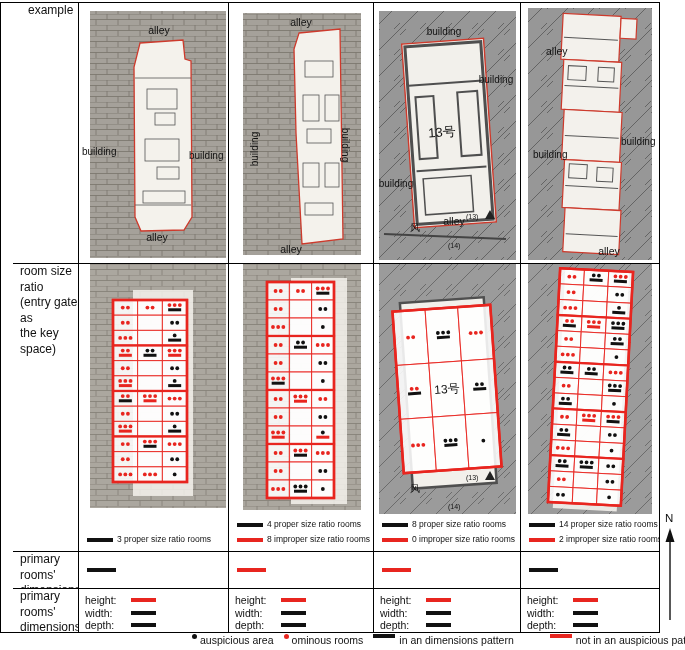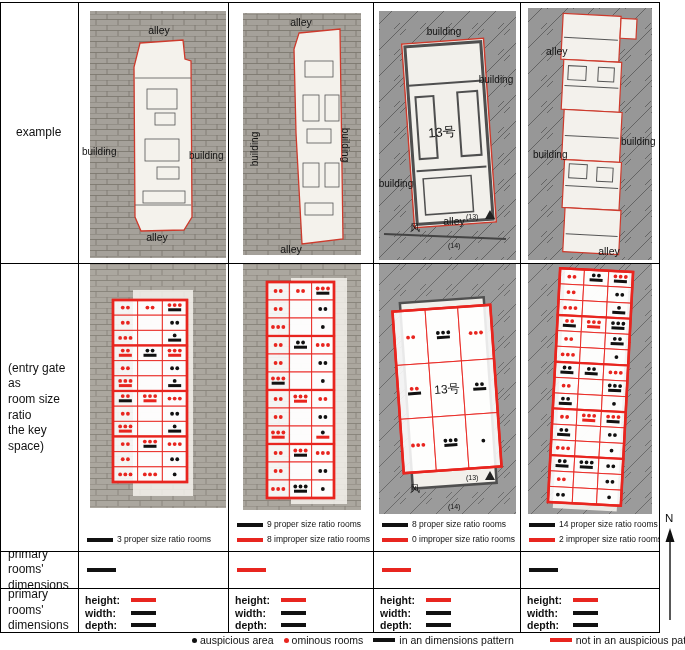--- a/index.html
+++ b/index.html
@@ -7,43 +7,43 @@
   .figure { position:relative; width:685px; height:650px; background:#fff; overflow:hidden; }
 
   .tbl { position:absolute; left:0; top:2px; width:660px; display:grid;
          grid-template-columns:78px 150px 145px 147px 138px;
          grid-template-rows:261px 288px 37px 43px;
          border:1px solid #000; background:#fff; }
   .cell { border-right:1px solid #000; border-bottom:1px solid #000; position:relative; overflow:hidden; background:#fff; }
   .cell.lc { border-right:none; }
   .cell.lr { border-bottom:none; }
 
-  .rowlabel { display:flex; flex-direction:column; justify-content:center; font-size:12px; line-height:1.3; padding-left:7px; }
+  .rowlabel { display:flex; flex-direction:column; font-size:12px; line-height:1.3; padding-left:7px;margin-left:12px; }
   .rowlabel.example { padding-left:15px; }
   .rowlabel.small { font-size:12px; }
 
   svg { display:block; }
   svg text { font-family:"Liberation Sans", sans-serif; fill:#111; }
 
   .counts { position:absolute; left:8px; bottom:4px; font-size:8.5px; line-height:15px; white-space:nowrap; }
   .cline { display:flex; align-items:center; }
   .sw { display:inline-block; width:26px; height:4px; margin-right:4px; flex:0 0 auto; }
 
   .black { background:#111111; }
   .red { background:#e8251f; }
 
   .obar { position:absolute; left:8px; top:16px; width:29px; height:4px; }
 
   .dims { padding:5px 0 0 6px; font-size:10.5px; line-height:12.5px; }
-  .dimrow { display:flex; align-items:center;font-weight:bold; }
+  .dimrow { display:flex; align-items:center; }
   .dimlabel { width:38px; }
   .dimbar { width:25px; height:4px; margin-left:8px; flex:0 0 auto; }
 
   .legend { position:absolute; left:192px; top:634px; display:flex; align-items:center; font-size:10.5px; white-space:nowrap; }
-  .item { display:flex; align-items:center; margin-right:10px; }
+  .item { display:flex; margin-right:10px; }
   .item.gap { margin-left:26px; }
   .dot { display:inline-block; width:5px; height:5px; border-radius:50%; margin-right:3px; flex:0 0 auto; }
   .bar { display:inline-block; width:22px; height:4px; margin-right:4px; flex:0 0 auto; }
 
   .compass { position:absolute; left:658px; top:508px; width:26px; height:140px; }
 </style>
 </head>
 <body>
 
 <div class="figure">
@@ -166,22 +166,22 @@
           </g>
         </g>
         <text x="25" y="52" font-size="10.5">alley</text>
         <text x="100" y="142" font-size="10">building</text>
         <text x="12" y="155" font-size="10">building</text>
         <text x="88" y="252" font-size="10.5" text-anchor="middle">alley</text>
       </svg>
     </div>
 
     <div class="cell rowlabel">
+      <span>room size ratio</span>
       <span>(entry gate as</span>
-      <span>room size ratio</span>
       <span>the key space)</span>
     </div>
 
     <div class="cell">
       <svg width="149" height="250" viewBox="0 0 149 250">
         <defs>
           <pattern id="bk1r" width="22" height="11" patternUnits="userSpaceOnUse">
             <rect width="22" height="11" fill="#aba79f"></rect>
             <path d="M0 0H22M0 5.5H22" stroke="#827e75" stroke-width="0.8" fill="none"></path>
             <path d="M6 0V5.5M17 5.5V11" stroke="#827e75" stroke-width="0.8"></path>
@@ -441,21 +441,21 @@
             <rect x="65" y="225.7" width="13" height="3" fill="#111111"></rect>
             <rect x="82.66666666666666" y="216" width="22.333333333333332" height="18" fill="rgba(255,255,255,0.88)" stroke="#e8251f" stroke-width="0.9"></rect>
             <circle cx="93.83333333333333" cy="225" r="1.9" fill="#111111"></circle>
             <rect x="38" y="180" width="67" height="54" fill="none" stroke="#e8251f" stroke-width="2.2"></rect>
             <rect x="38" y="18" width="67" height="216" fill="none" stroke="#e8251f" stroke-width="2.6"></rect>
           </g>
       </svg>
       <div class="counts">
         <div class="cline">
             <span class="sw black"></span>
-            <span>9 proper size ratio rooms</span>
+            <span>4 proper size ratio rooms</span>
           </div>
         <div class="cline">
             <span class="sw red"></span>
             <span>8 improper size ratio rooms</span>
           </div>
       </div>
     </div>
 
     <div class="cell">
       <svg width="146" height="250" viewBox="0 0 146 250">

